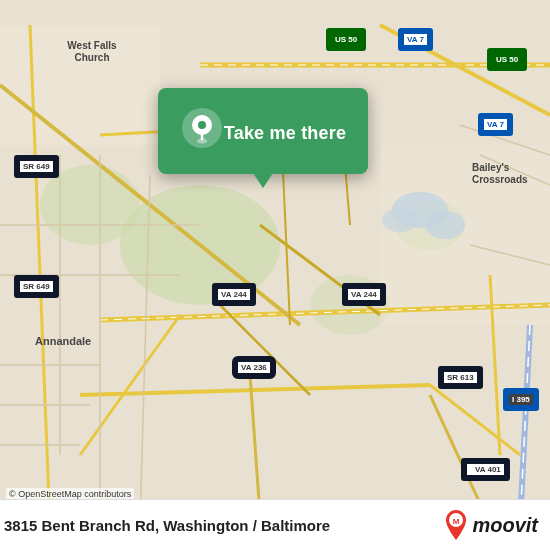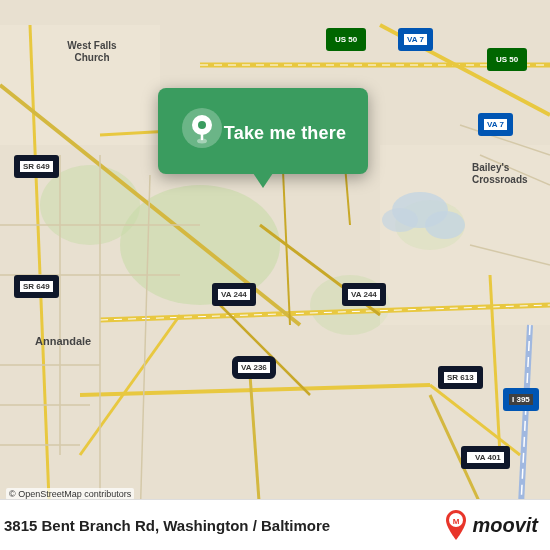--- a/index.html
+++ b/index.html
@@ -227,21 +227,21 @@
   <div class="road-badge green" style="top:48px; left:487px;">US 50</div>
   <div class="road-badge" style="top:113px; left:478px; border-color:#0055b3; color:#0055b3;">VA 7</div>
   <div class="road-badge" style="top:92px; left:186px;">SR 640</div>
   <div class="road-badge" style="top:155px; left:14px;">SR 649</div>
   <div class="road-badge" style="top:275px; left:14px;">SR 649</div>
   <div class="road-badge" style="top:283px; left:212px;">VA 244</div>
   <div class="road-badge" style="top:283px; left:342px;">VA 244</div>
   <div class="road-badge" style="top:356px; left:232px;border-radius:6px;">VA 236</div>
   <div class="road-badge" style="top:366px; left:438px;">SR 613</div>
   <div class="road-badge blue" style="top:388px; left:503px;">I 395</div>
-  <div class="road-badge" style="top:446px; left:461px;padding-left:8px;">VA 401</div>
+  <div class="road-badge" style="top:458px; left:461px;padding-left:8px;">VA 401</div>
 
   <div id="popup-card">
 
     <svg id="location-pin-icon" viewBox="0 0 44 44" fill="none">
       <circle cx="22" cy="22" r="20" fill="white" opacity="0.25"></circle>
       <circle cx="22" cy="19" r="9" fill="white" stroke="white" stroke-width="2"></circle>
       <circle cx="22" cy="19" r="4" fill="#3a9c5f"></circle>
       <ellipse cx="22" cy="35" rx="5" ry="2.5" fill="white" opacity="0.4"></ellipse>
       <line x1="22" y1="28" x2="22" y2="33" stroke="white" stroke-width="2.5" stroke-linecap="round"></line>
     </svg>

